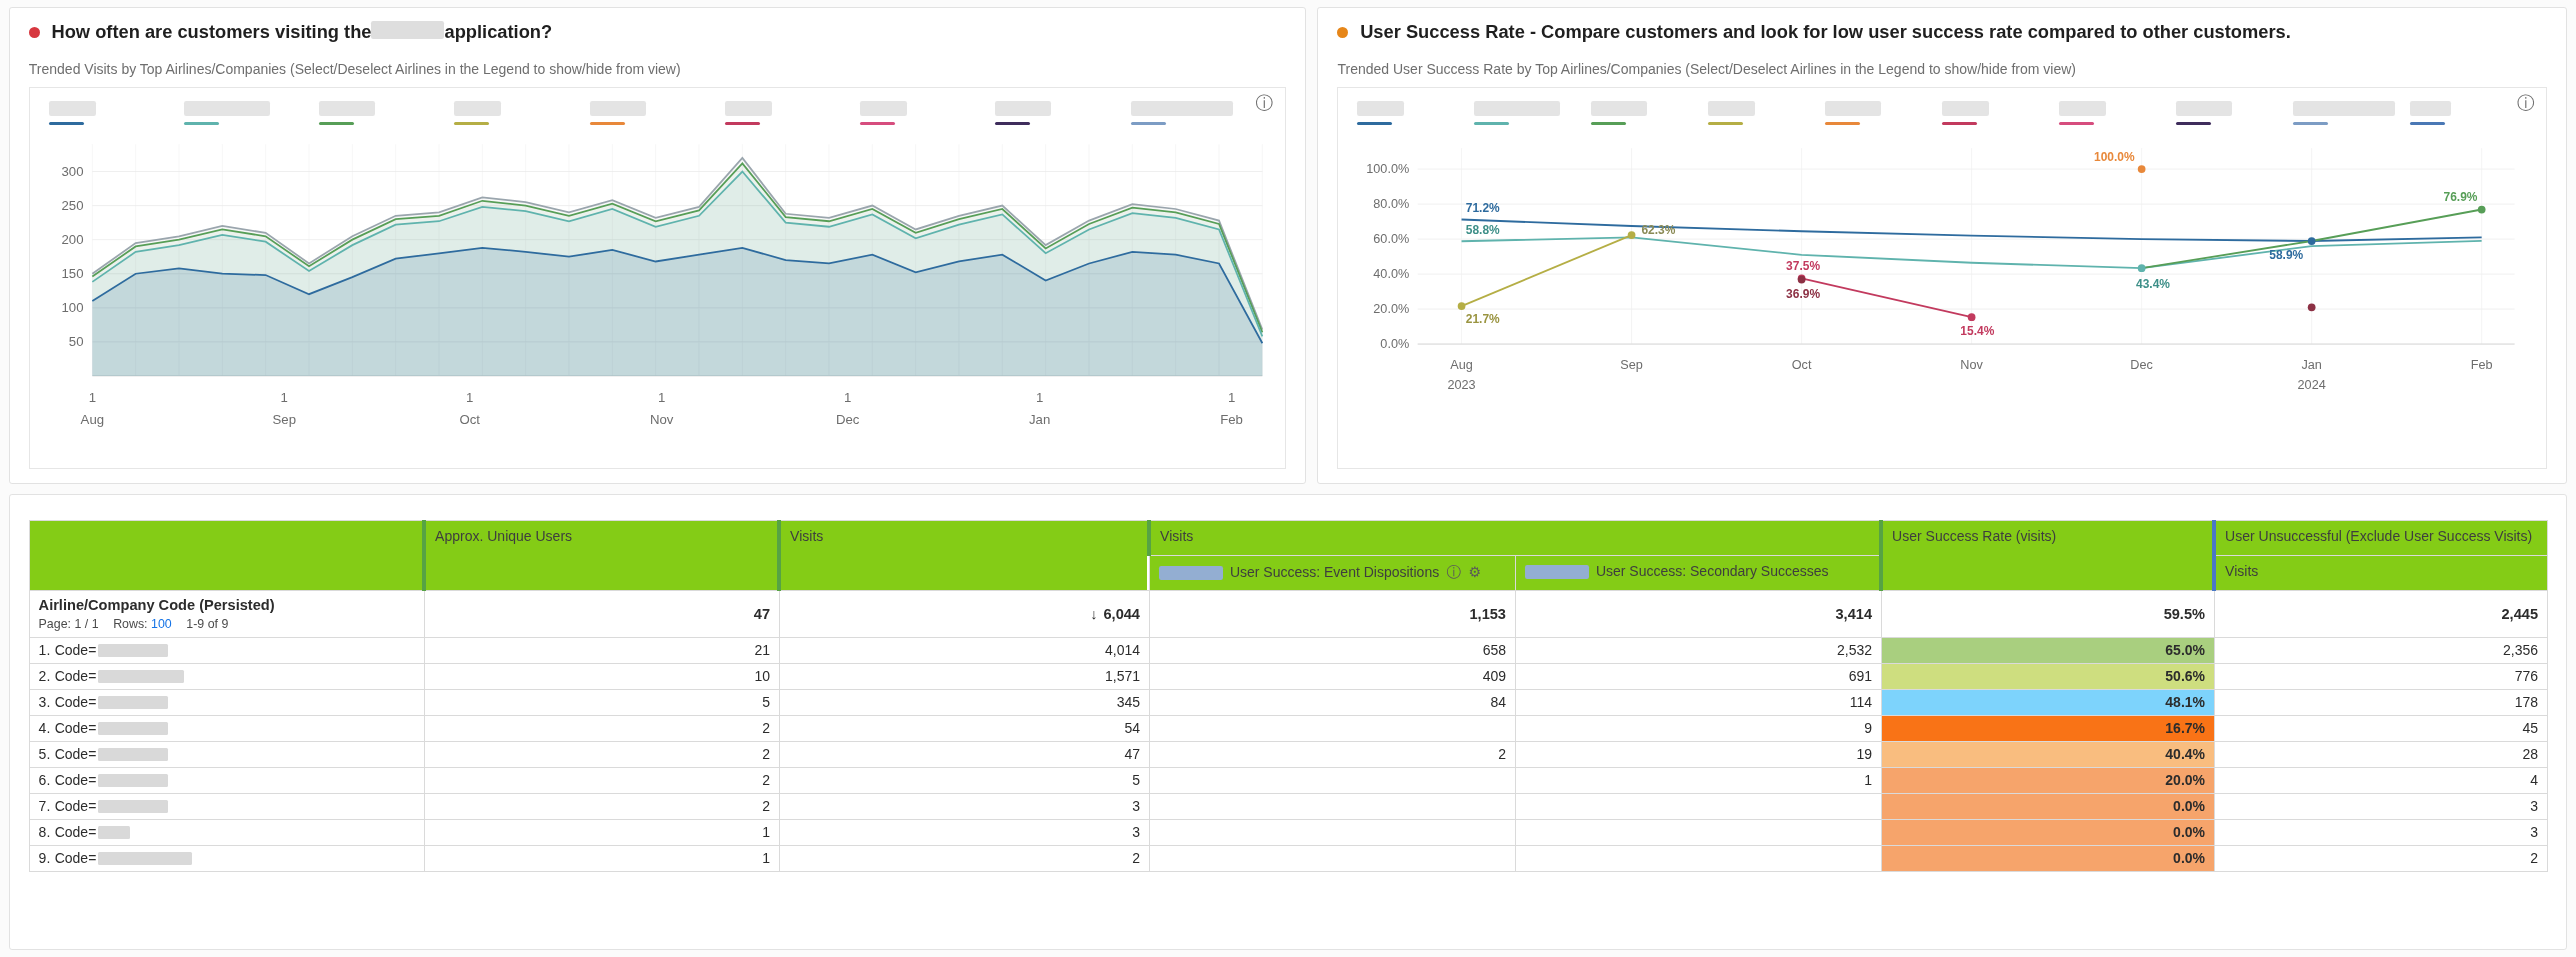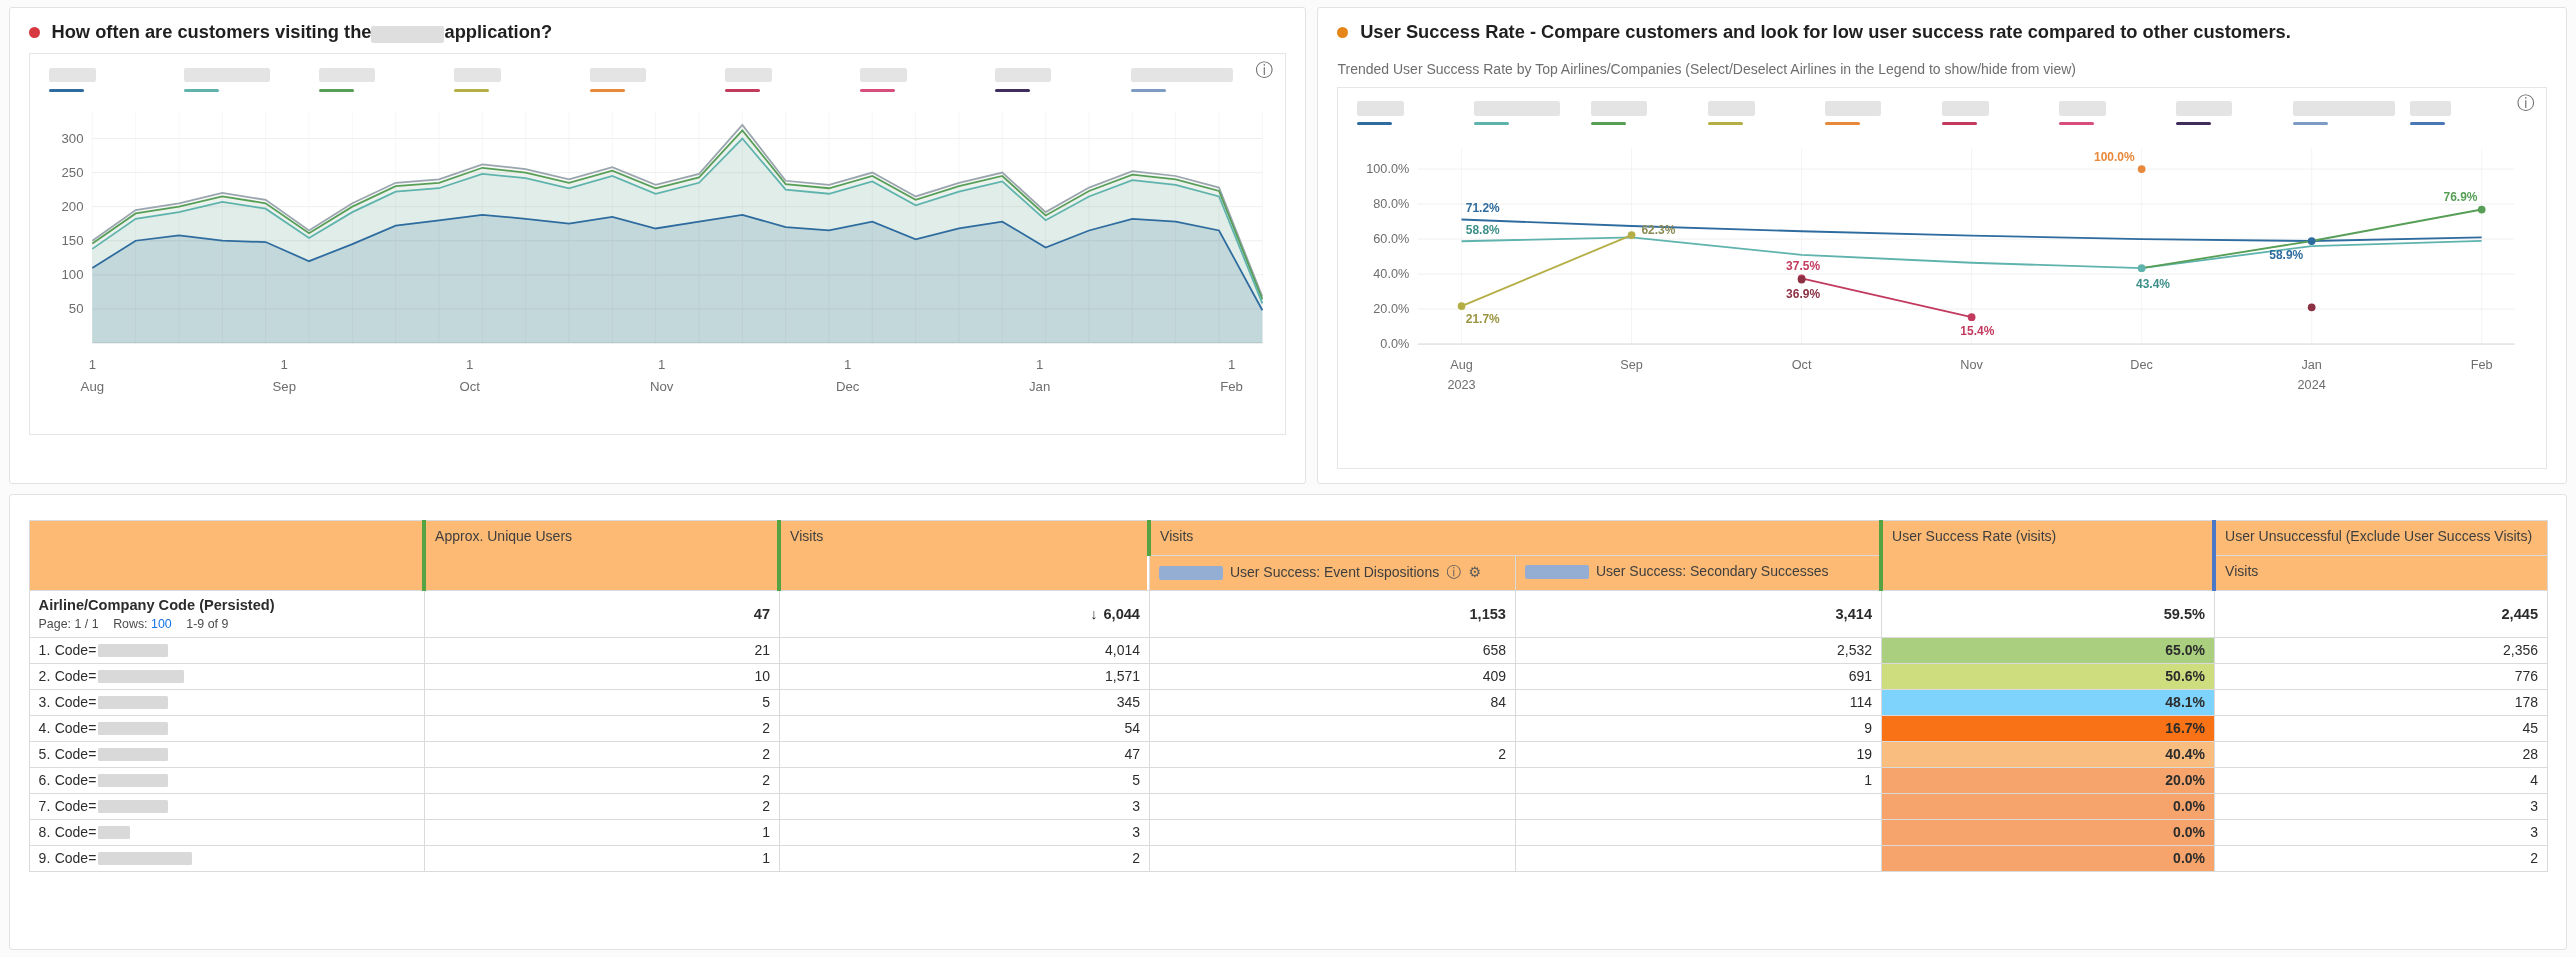--- a/index.html
+++ b/index.html
@@ -5,39 +5,39 @@
   *{box-sizing:border-box;margin:0;padding:0;}
   html,body{background:#f2f2f2;}
   body{font-family:"Liberation Sans","DejaVu Sans",sans-serif;color:#2c2c2c;}
   .page{width:2576px;height:957px;background:#fbfbfb;padding:7.3px 8.8px;display:flex;flex-direction:column;gap:10.2px;overflow:hidden;}
   .top-row{display:flex;gap:11.7px;height:477px;flex:none;}
   .panel{background:#fff;border:0.7px solid #e2e2e2;border-radius:2.9px;padding:13px 19px;position:relative;}
   .panel-left{width:1297px;flex:none;}
   .panel-right{flex:1;}
   .panel-bottom{flex:1;}
   .panel-title{display:flex;align-items:center;gap:11.7px;font-size:18.3px;font-weight:bold;color:#1f1f1f;white-space:nowrap;}
-  .title-text{display:flex;align-items:flex-end;gap:0;}
+  .title-text{display:flex;align-items:flex-start;gap:0;}
   .dot{width:11px;height:11px;border-radius:50%;flex:none;background:#888;}
   .redact{display:inline-block;background:#e2e2e2;border-radius:2.2px;height:14.6px;vertical-align:middle;}
   .title-redact{width:73px;height:17.6px;background:#dedede;}
   .subtitle{margin-top:17.6px;font-size:14px;color:#6e6e6e;}
   .chart-box{margin-top:10.2px;border:0.7px solid #e6e6e6;height:382px;padding:8.8px 11.7px;position:relative;}
   .info-icon{position:absolute;top:7.3px;right:11.7px;font-size:17.6px;color:#6e6e6e;line-height:1;cursor:pointer;}
   .legend{display:flex;margin:4.4px 7.3px 8.8px 7.3px;}
   .legend-item{flex:1;display:flex;flex-direction:column;align-items:flex-start;gap:6.6px;}
   .legend-name{height:14.6px;background:#e4e4e4;border-radius:2.2px;}
   .legend-line{height:2.9px;width:35px;border-radius:1.5px;}
   svg.chart{display:block;width:100%;}
   .axis-label{font-size:18px;fill:#6d6d6d;}
   .value-label{font-size:17px;font-weight:bold;}
   
   .table-wrap{margin-top:11.7px;}
   table{border-collapse:collapse;table-layout:fixed;width:2518px;font-size:14px;color:#2c2c2c;}
   th,td{border:0.7px solid #dadada;padding:4.4px 8.8px;overflow:hidden;white-space:nowrap;}
-  thead th{background:#fdba74;font-weight:normal;color:#3e3e3e;text-align:left;vertical-align:top;padding-top:7.3px;height:35px;}
+  thead th{background:#84cc16;font-weight:normal;color:#3e3e3e;text-align:left;vertical-align:top;padding-top:7.3px;height:35px;}
   th.bar-green{border-left:4.4px solid #56a344;}
   th.bar-blue{border-left:4.4px solid #4a78c6;}
   .chip{display:inline-block;width:64px;height:14.6px;background:#93aed2;border-radius:2.2px;vertical-align:-2.9px;margin-right:7.3px;}
   .hdr-ico{color:#595959;font-size:14.6px;margin-left:7.3px;cursor:pointer;}
   tr.summary td{font-weight:bold;font-size:14.6px;background:#ffffff;padding-top:5.9px;padding-bottom:5.9px;}
   td.num{text-align:right;}
   .dim-cell{font-weight:bold;}
   .pagination{font-weight:normal;font-size:12.4px;color:#4b4b4b;margin-top:3.7px;display:flex;gap:14.6px;}
   .pagination .link{color:#1473e6;cursor:pointer;}
   tbody td{height:26px;}
@@ -55,20 +55,21 @@
 
     <section class="panel panel-left">
       <div class="panel-title">
         <span class="dot" style="background: rgb(215, 55, 63);"></span>
         <span class="title-text">
           <span>How often are customers visiting the</span>
           <span class="redact title-redact"></span>
           <span>application?</span>
         </span>
       </div>
+      <div class="subtitle">Trended Visits by Top Airlines/Companies (Select/Deselect Airlines in the Legend to show/hide from view)</div>
       <div class="chart-box">
         <span class="info-icon">ⓘ</span>
         <div class="legend">
             <div class="legend-item">
               <div class="legend-name" style="width: 47px;"></div>
               <div class="legend-line" style="background: rgb(46, 107, 158);"></div>
             </div>
             <div class="legend-item">
               <div class="legend-name" style="width: 86px;"></div>
               <div class="legend-line" style="background: rgb(95, 179, 173);"></div>

